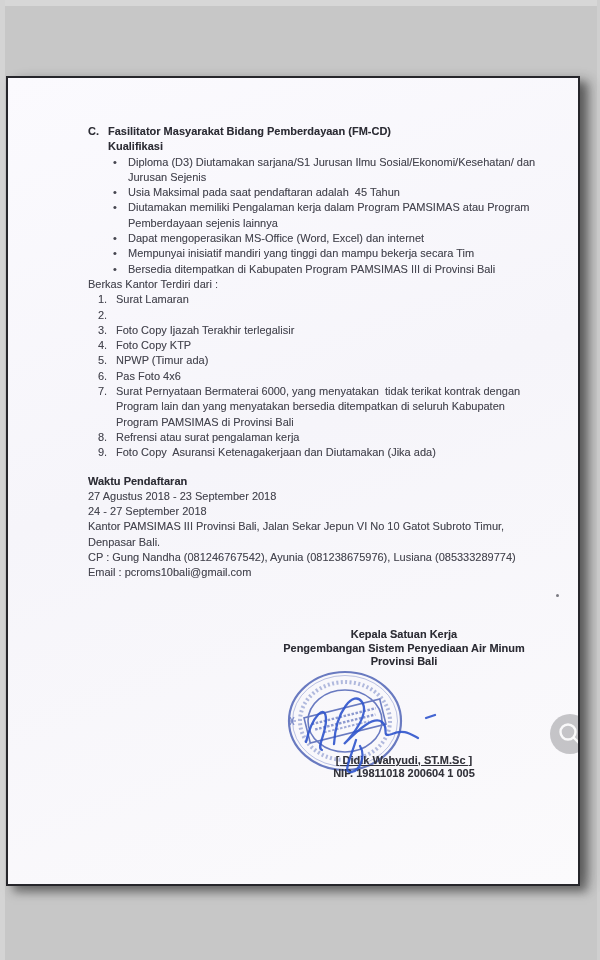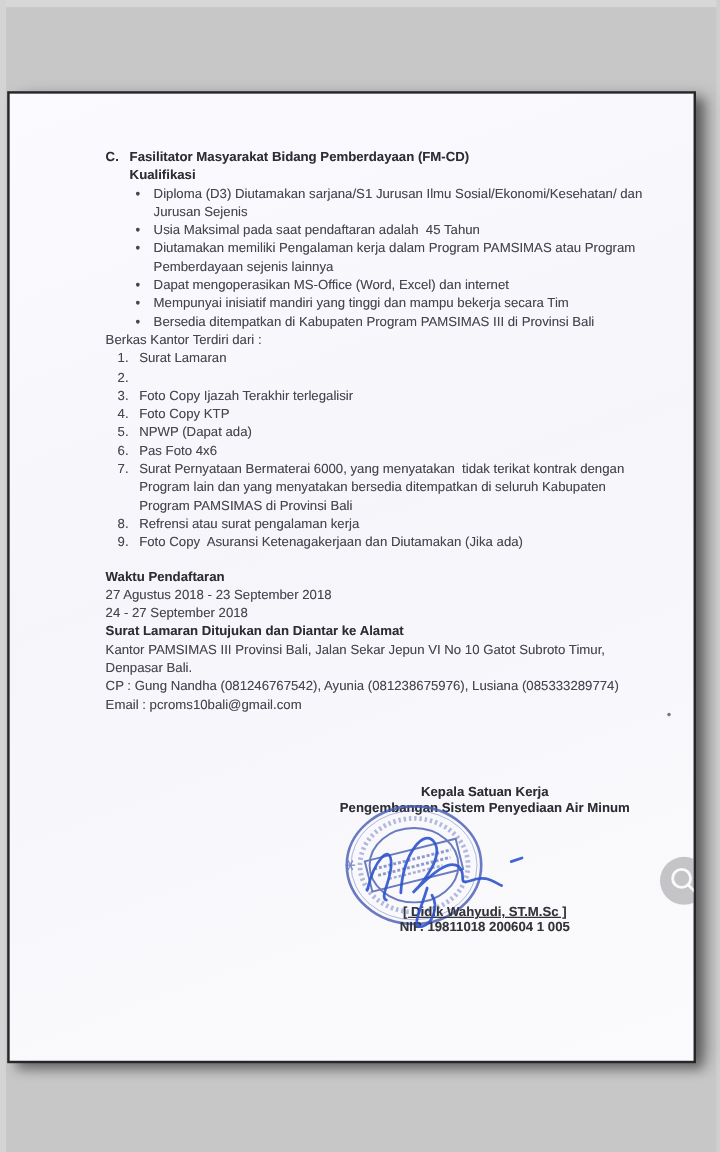--- a/index.html
+++ b/index.html
@@ -25,21 +25,21 @@
   ul.bullets li{display:flex;}
   .marker{width:15px;flex:none;}
   .btext{white-space:pre-wrap;max-width:418px;}
   .gap13{margin-top:13px;}
   ol.applist{list-style:none;margin:0;padding:0 0 0 10px;}
   ol.applist li{display:flex;}
   .num{width:18px;flex:none;}
   .itext{white-space:pre-wrap;max-width:436px;}
   .line{white-space:pre-wrap;}
 
-  .sig-block{position:absolute;left:246px;top:576px;width:300px;text-align:center;
+  .sig-block{position:absolute;left:246px;top:550px;width:300px;text-align:center;
              font-size:11px;line-height:13.5px;font-weight:bold;color:#2c2c34;}
   .stamp{position:absolute;left:274px;top:590px;width:126px;height:106px;opacity:.82;}
   .signame{position:absolute;left:246px;top:676px;width:300px;text-align:center;
            font-size:11px;line-height:13px;color:#33333b;}
   .signame .nm{font-weight:bold;text-decoration:underline;}
   .signame .nip{font-weight:600;}
   .sigink{position:absolute;left:288px;top:598px;width:150px;height:112px;}
 
   .zoom-btn{position:absolute;left:542px;top:636px;width:40px;height:40px;border-radius:50%;
             background:rgba(110,110,116,.38);display:flex;align-items:center;justify-content:center;
@@ -104,21 +104,21 @@
           <li>
               <span class="num">3.</span>
               <span class="itext">Foto Copy Ijazah Terakhir terlegalisir</span>
             </li>
           <li>
               <span class="num">4.</span>
               <span class="itext">Foto Copy KTP</span>
             </li>
           <li>
               <span class="num">5.</span>
-              <span class="itext">NPWP (Dapat ada)</span>
+              <span class="itext">NPWP (Timur ada)</span>
             </li>
           <li>
               <span class="num">6.</span>
               <span class="itext">Pas Foto 4x6</span>
             </li>
           <li>
               <span class="num">7.</span>
               <span class="itext">Surat Pernyataan Bermaterai 6000, yang menyatakan  tidak terikat kontrak dengan Program lain dan yang menyatakan bersedia ditempatkan di seluruh Kabupaten Program PAMSIMAS di Provinsi Bali</span>
             </li>
           <li>
@@ -128,29 +128,29 @@
           <li>
               <span class="num">9.</span>
               <span class="itext">Foto Copy  Asuransi Ketenagakerjaan dan Diutamakan (Jika ada)</span>
             </li>
         </ol>
 
         <div class="bold gap13">Waktu Pendaftaran</div>
         <div class="line">27 Agustus 2018 - 23 September 2018</div>
         <div class="line">24 - 27 September 2018</div>
 
-        <div class="bold">Surat Lamaran Ditujukan dan Diantar ke Alamat</div>
         <div class="line">Kantor PAMSIMAS III Provinsi Bali, Jalan Sekar Jepun VI No 10 Gatot Subroto Timur, Denpasar Bali.</div>
         <div class="line">CP : Gung Nandha (081246767542), Ayunia (081238675976), Lusiana (085333289774)</div>
         <div class="line">Email : pcroms10bali@gmail.com</div>
       </div>
 
       <div class="sig-block">
         <div>Kepala Satuan Kerja</div>
         <div>Pengembangan Sistem Penyediaan Air Minum</div>
+        <div>Provinsi Bali</div>
       </div>
 
       <svg class="stamp" viewBox="0 0 126 106">
         <g stroke="#4a5fb4" fill="none">
           <ellipse cx="63" cy="53" rx="56" ry="49" stroke-width="2.2"></ellipse>
           <ellipse cx="63" cy="53" rx="52.5" ry="45.5" stroke-width="0.8" opacity="0.55"></ellipse>
           <ellipse cx="63" cy="53" rx="37" ry="31" stroke-width="1.6"></ellipse>
           <ellipse cx="63" cy="53" rx="45" ry="39" stroke-width="4" stroke-dasharray="2 2.4" opacity="0.5"></ellipse>
           <g transform="rotate(-14 63 53)">
             <rect x="24" y="40" width="78" height="26" stroke-width="1.6"></rect>

